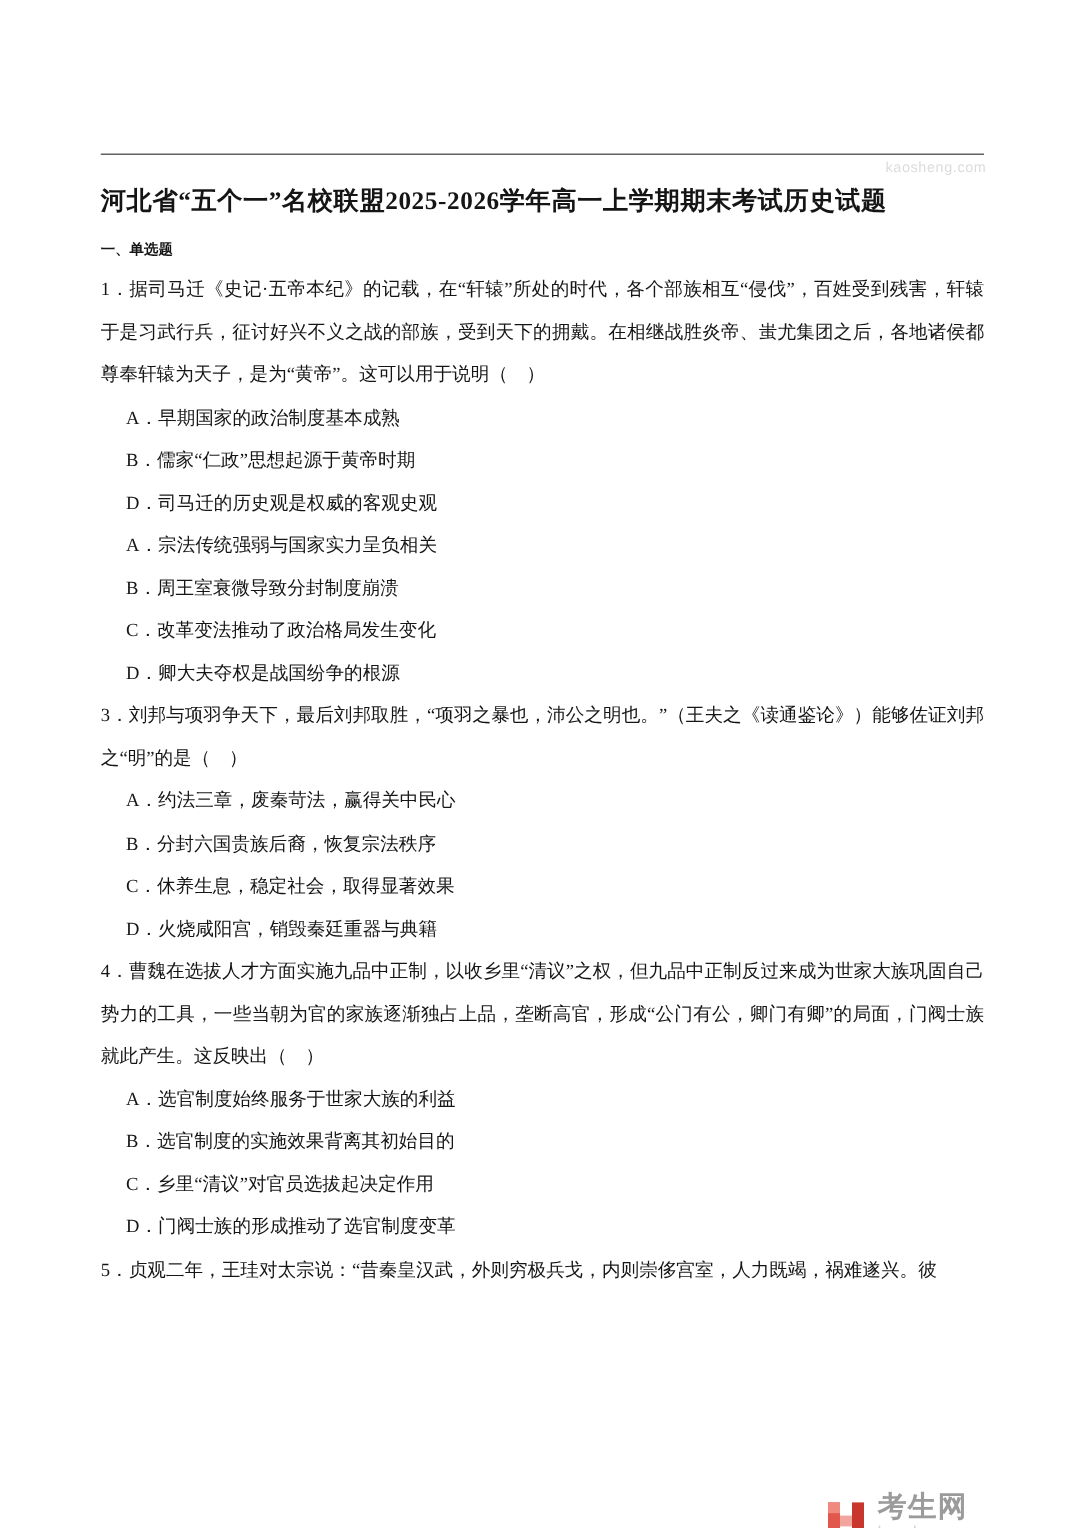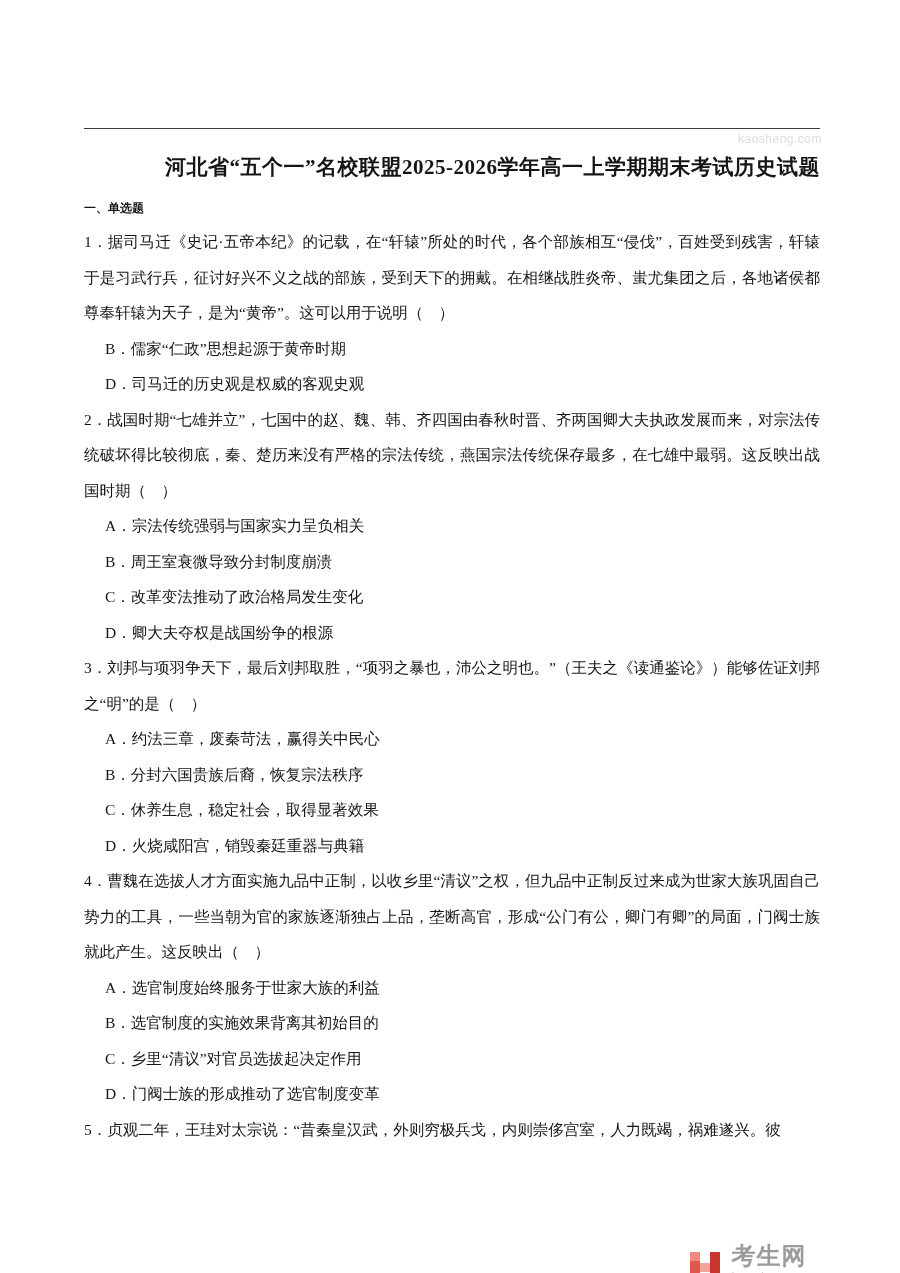--- a/index.html
+++ b/index.html
@@ -30,21 +30,21 @@
     position: absolute;
     top: 92px;
     right: 78px;
     font-family: "Liberation Sans", sans-serif;
     font-size: 12px;
     color: #dcdcdc;
     letter-spacing: 0.5px;
   }
   .title {
     padding-top: 112px;
-    text-align: right;
+    text-align: left;
     font-size: 21px;
     font-weight: bold;
     letter-spacing: 0.5px;
     line-height: 30px;
   }
   .section {
     margin-top: 14px;
     font-size: 12px;
     font-weight: bold;
     line-height: 24px;
@@ -97,25 +97,25 @@
 <div class="page">
   <div class="top-rule"></div>
   <div class="wm-top">kaosheng.com</div>
 
   <div class="content">
     <h1 class="title">河北省“五个一”名校联盟2025-2026学年高一上学期期末考试历史试题</h1>
     <div class="section">一、单选题</div>
     <div class="questions">
         <div class="question">
           <div class="stem">1．据司马迁《史记·五帝本纪》的记载，在“轩辕”所处的时代，各个部族相互“侵伐”，百姓受到残害，轩辕于是习武行兵，征讨好兴不义之战的部族，受到天下的拥戴。在相继战胜炎帝、蚩尤集团之后，各地诸侯都尊奉轩辕为天子，是为“黄帝”。这可以用于说明（　）</div>
+          <div class="option">A．早期国家的政治制度基本成熟</div>
           <div class="option">B．儒家“仁政”思想起源于黄帝时期</div>
           <div class="option">D．司马迁的历史观是权威的客观史观</div>
         </div>
         <div class="question">
-          <div class="stem">2．战国时期“七雄并立”，七国中的赵、魏、韩、齐四国由春秋时晋、齐两国卿大夫执政发展而来，对宗法传统破坏得比较彻底，秦、楚历来没有严格的宗法传统，燕国宗法传统保存最多，在七雄中最弱。这反映出战国时期（　）</div>
           <div class="option">A．宗法传统强弱与国家实力呈负相关</div>
           <div class="option">B．周王室衰微导致分封制度崩溃</div>
           <div class="option">C．改革变法推动了政治格局发生变化</div>
           <div class="option">D．卿大夫夺权是战国纷争的根源</div>
         </div>
         <div class="question">
           <div class="stem">3．刘邦与项羽争天下，最后刘邦取胜，“项羽之暴也，沛公之明也。”（王夫之《读通鉴论》）能够佐证刘邦之“明”的是（　）</div>
           <div class="option">A．约法三章，废秦苛法，赢得关中民心</div>
           <div class="option">B．分封六国贵族后裔，恢复宗法秩序</div>
           <div class="option">C．休养生息，稳定社会，取得显著效果</div>

